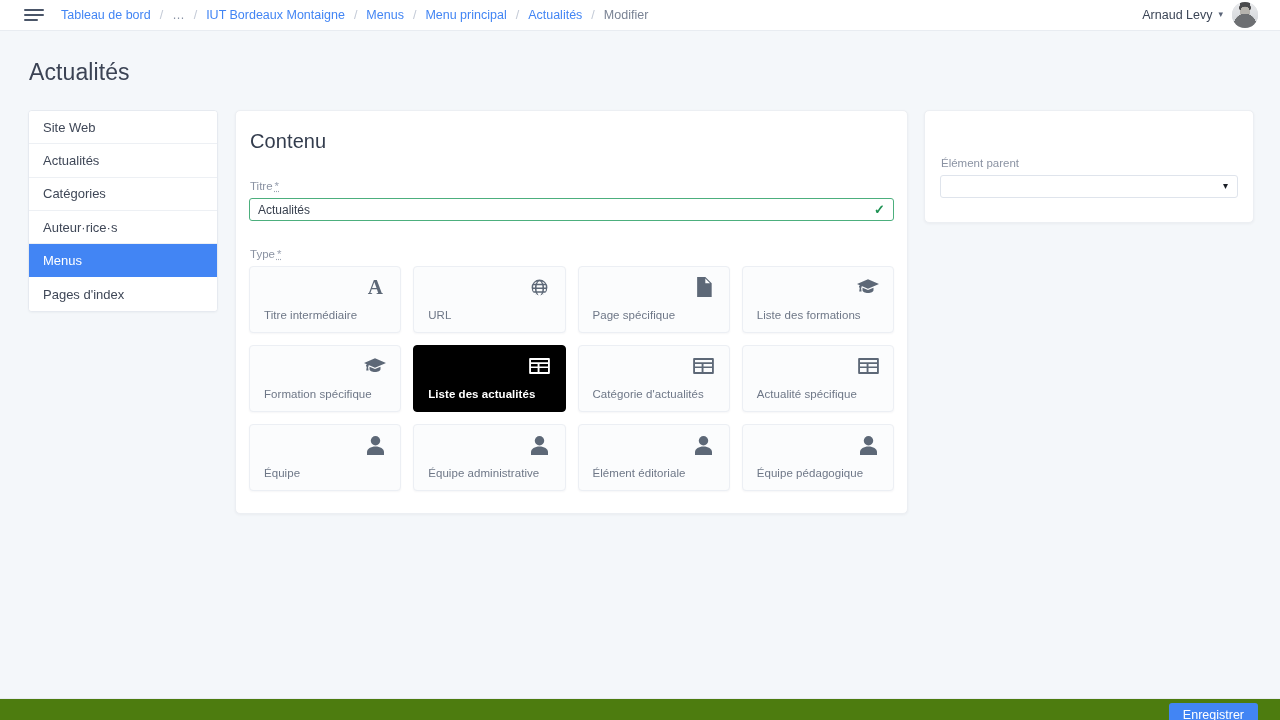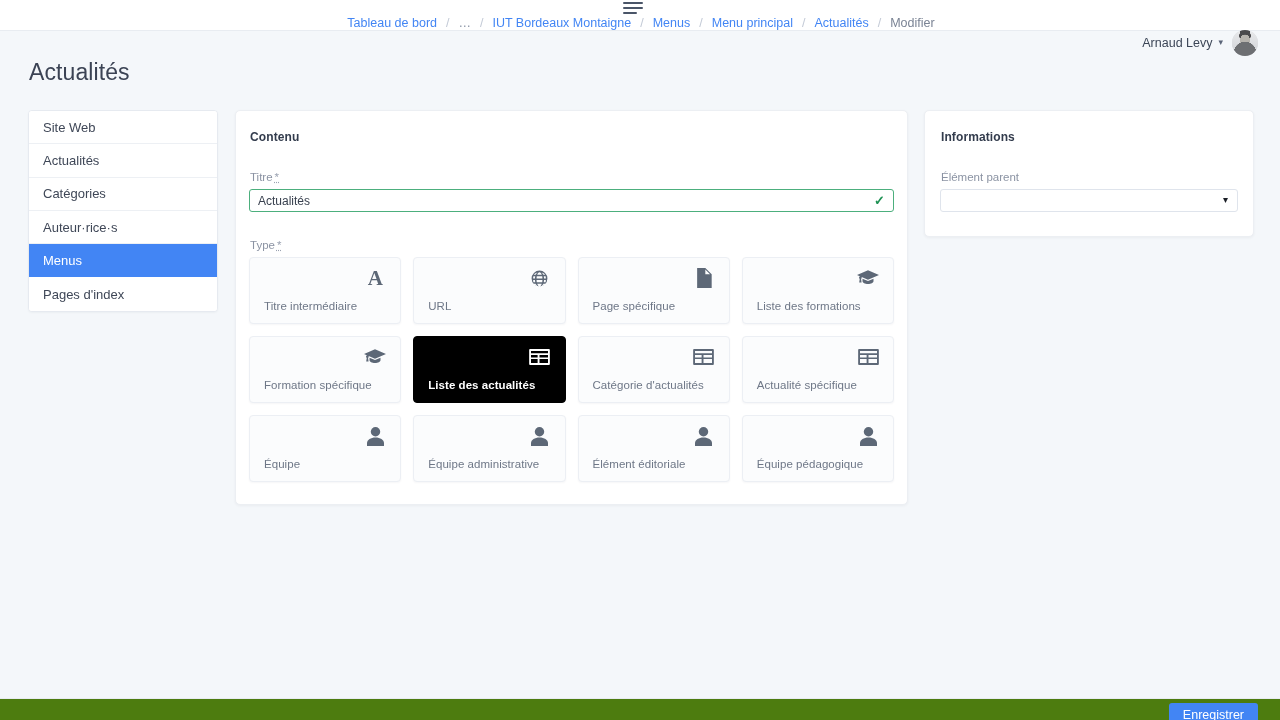--- a/index.html
+++ b/index.html
@@ -21,21 +21,20 @@
   
   #topbar {
     height: 31px;
     background: #ffffff;
     border-bottom: 1px solid #e8ecf1;
     display: flex;
     align-items: center;
     padding: 0 22px 0 24px;
     position: relative;
     z-index: 10;
-    flex-direction: column;
   }
 
   #hamburger {
     width: 20px;
     height: 16px;
     display: flex;
     flex-direction: column;
     justify-content: center;
     gap: 3px;
     cursor: pointer;
@@ -154,22 +153,22 @@
     margin-left: 17px;
     width: 673px;
     flex: 0 0 673px;
     background: #fff;
     border-radius: 5px;
     border: 1px solid #eceff3;
     box-shadow: 0 1px 3px rgba(30,40,60,.05);
     padding: 19px 13px 22px 13px;
   }
   .panel-title {
-    font-size: 12px;
-    font-weight: 700;
+    font-size: 20px;
+    font-weight: 400;
     color: #333c4d;
     padding: 0 0 0 1px;
     letter-spacing: .1px;
   }
 
   .field-label {
     font-size: 11.5px;
     color: #8b93a3;
     margin: 27px 0 6px 1px;
   }
@@ -504,21 +503,20 @@
             <path d="M9 11c-5 0-9 2.6-9 5.8V20h18v-3.2C18 13.6 14 11 9 11z"></path>
           </svg>
         </span>
         <span class="tc-label">Équipe pédagogique</span>
       </div>
 
     </div>
   </section>
 
   <section id="info-card">
-    <div class="panel-title">Informations</div>
 
     <div class="field-label">Élément parent</div>
     <div class="select-wrap">
       <select class="select-input">
         <option></option>
       </select>
       <span class="select-chev">▾</span>
     </div>
   </section>
 

